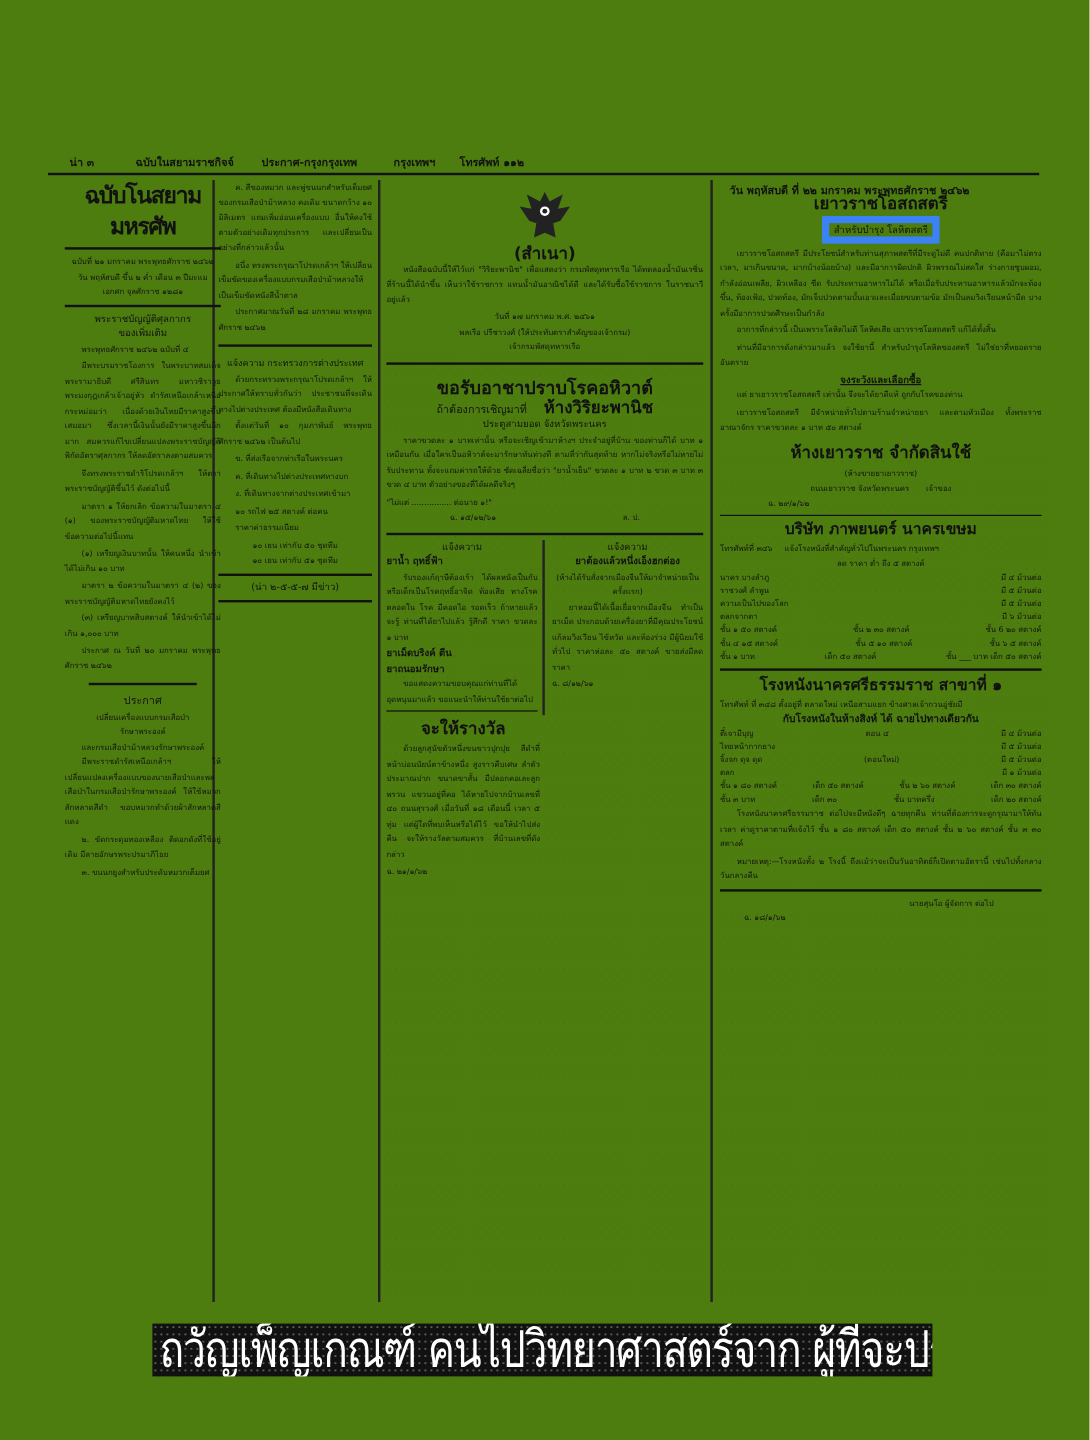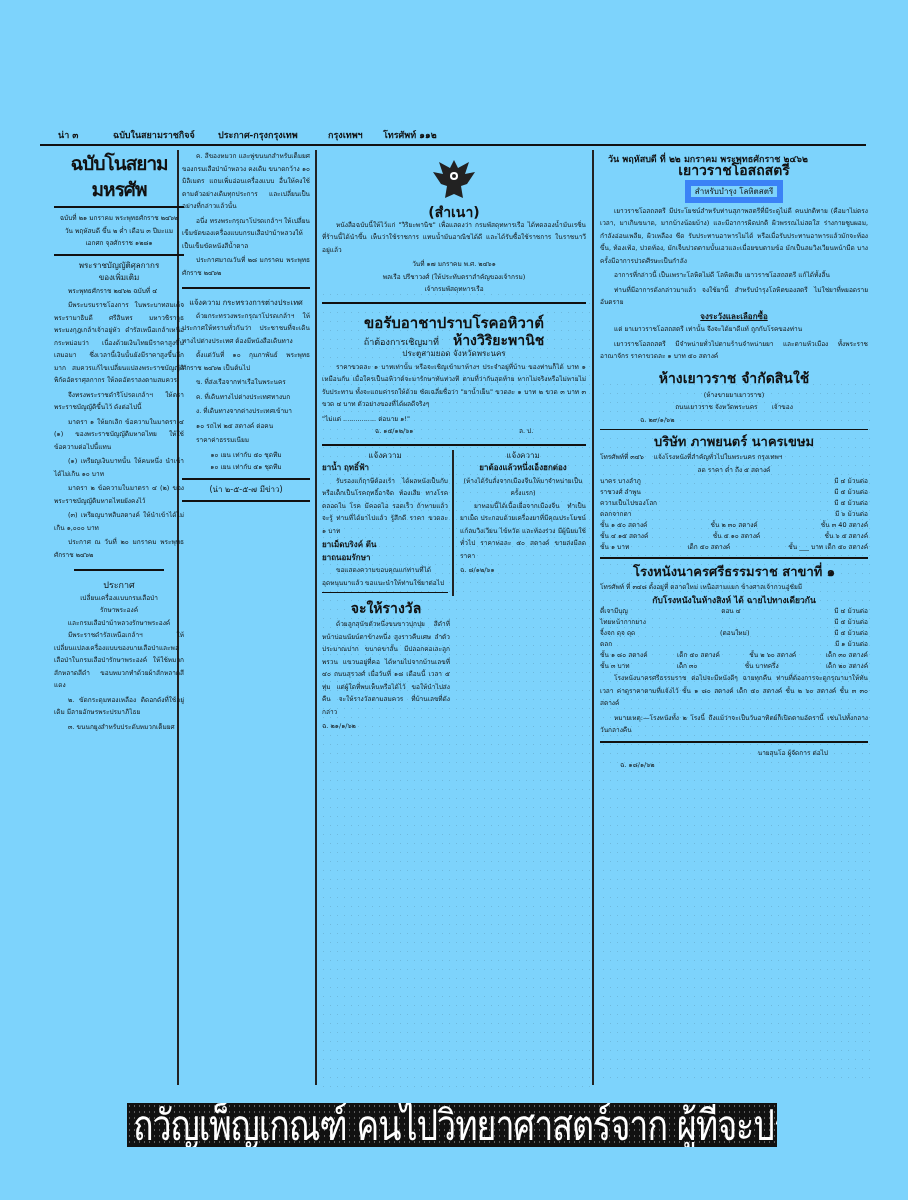--- a/index.html
+++ b/index.html
@@ -1,18 +1,18 @@
 <!DOCTYPE html>
 <html><head>
 <meta charset="utf-8">
 <style>
   html, body { margin:0; padding:0; background:#ffffff; }
   body { width:908px; height:1200px; position:relative; overflow:hidden;
          font-family:"DejaVu Sans", sans-serif; color:#111; }
-  .page { position:absolute; left:0; top:0; width:908px; height:1200px; background:#7dd3fc; }
+  .page { position:absolute; left:0; top:0; width:908px; height:1200px; background:#4d7c0f; }
   .masthead { position:absolute; top:128px; left:58px; width:812px; height:16px;
               font-size:9px; font-weight:bold; white-space:nowrap; }
   .masthead span { position:absolute; top:0; }
   .rule-top { position:absolute; top:144px; left:40px; width:826px; height:2px; background:#111; }
   .vrule { position:absolute; width:2px; background:#222; }
   .col { position:absolute; font-size:6.5px; line-height:12.5px; }
   .col p { margin:0 0 2px 0; text-indent:14px; text-align:justify; }
   .col .center { text-align:center; text-indent:0; }
   .hdr-big { font-family:"DejaVu Serif", serif; font-weight:bold; text-align:center; }
   .hr { height:2px; background:#111; margin:4px 0; }
@@ -191,21 +191,21 @@
         <span>ความเป็นไปของโลก</span>
         <span>มี ๕ ม้วนต่อ</span>
       </div>
     <div class="price-row">
         <span>ตลกจากตา</span>
         <span>มี ๖ ม้วนต่อ</span>
       </div>
     <div class="price-row">
         <span>ชั้น ๑ ๕๐ สตางค์</span>
         <span>ชั้น ๒ ๓๐ สตางค์</span>
-        <span>ชั้น ๓ 40 สตางค์</span>
+        <span>ชั้น 6 ๒๐ สตางค์</span>
       </div>
     <div class="price-row">
         <span>ชั้น ๔ ๑๕ สตางค์</span>
         <span>ชั้น ๕ ๑๐ สตางค์</span>
         <span>ชั้น ๖ ๕ สตางค์</span>
       </div>
     <div class="price-row">
         <span>ชั้น ๑ บาท</span>
         <span>เด็ก ๕๐ สตางค์</span>
         <span>ชั้น ___ บาท เด็ก ๕๐ สตางค์</span>

